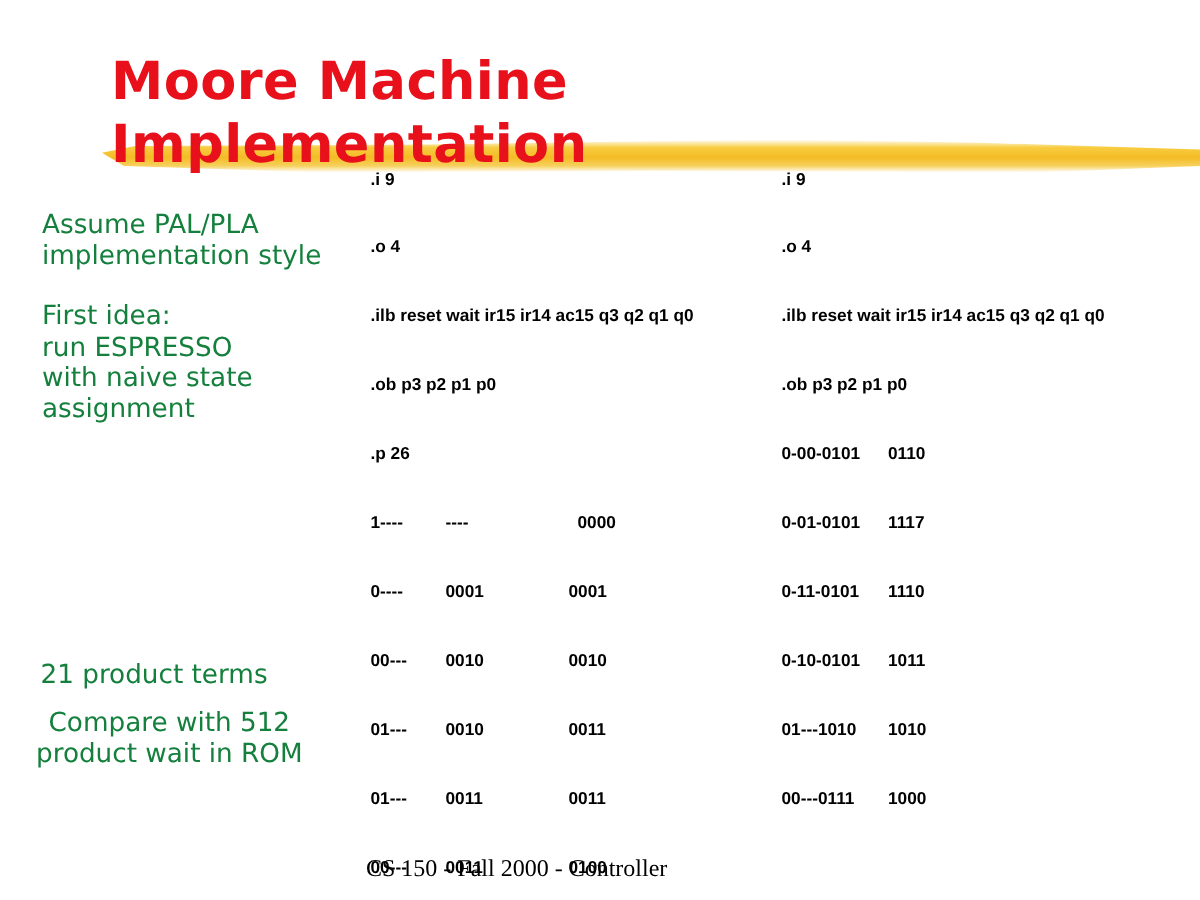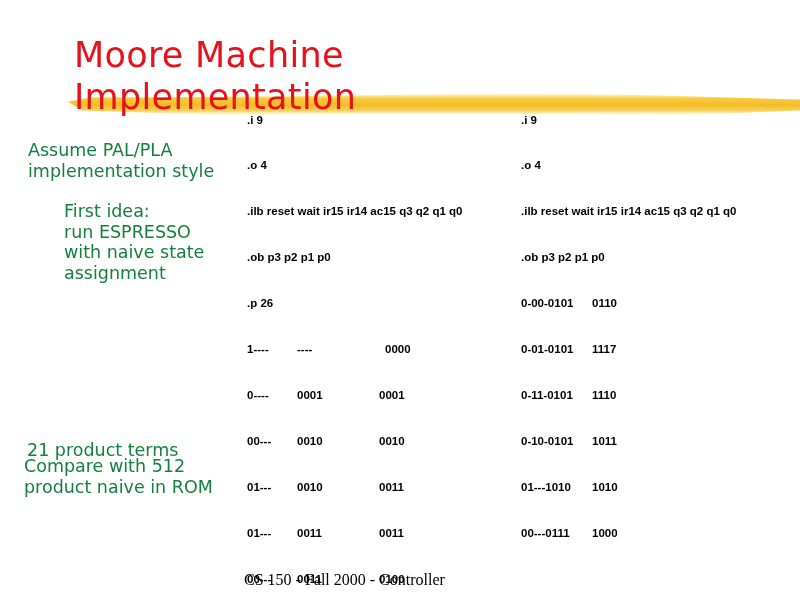--- a/index.html
+++ b/index.html
@@ -13,21 +13,21 @@
       background: linear-gradient(180deg, rgba(250,215,90,0) 0%, #f7c935 25%, #f3b81a 55%, #f7cf55 80%, rgba(250,220,110,0) 100%);
       clip-path: polygon(0% 40%, 3% 20%, 30% 15%, 62% 0%, 80% 10%, 100% 30%, 100% 80%, 85% 100%, 50% 95%, 20% 100%, 2% 80%);
       opacity: 0.95;
     }
     .title {
       position: absolute; left: 74px; top: 34px; margin: 0;
       color: #e8101a; font-size: 35px; line-height: 42px; font-weight: normal;
       font-family: "DejaVu Sans", sans-serif;
       letter-spacing: 0.3px;
     }
-    .title span { display: block; }
+    .title span { display: block; font-weight: bold; }
     .notes {
       position: absolute; left: 28px; color: #15803d; font-size: 17.5px; line-height: 20.5px;
       font-family: "DejaVu Sans", sans-serif;
     }
     .notes div { white-space: nowrap; }
     .pla {
       position: absolute; font-family: "Liberation Sans", sans-serif; font-weight: bold;
       font-size: 11.5px; line-height: 15.3px; color: #000; white-space: pre;
     }
     .pla .row { display: flex; }
@@ -51,32 +51,32 @@
 
 <h1 class="title">
   <span>Moore Machine</span>
   <span>Implementation</span>
 </h1>
 
 <div class="notes" style="top:140px;">
   <div>Assume PAL/PLA</div>
   <div>implementation style</div>
 </div>
-<div class="notes" style="top:201px;margin-left:36px;">
+<div class="notes" style="top:201px;">
   <div>First idea:</div>
   <div>run ESPRESSO</div>
   <div>with naive state</div>
   <div>assignment</div>
 </div>
 <div class="notes" style="top:440px; left:27px;">
   <div>21 product terms</div>
 </div>
-<div class="notes" style="top:456px; left:24px;">
+<div class="notes" style="top:472px; left:24px;text-align:center;">
   <div>Compare with 512</div>
-  <div>product naive in ROM</div>
+  <div>product wait in ROM</div>
 </div>
 
 <div class="pla" id="pla-left">
   <div>.i 9</div>
   <div>.o 4</div>
   <div>.ilb reset wait ir15 ir14 ac15 q3 q2 q1 q0</div>
   <div>.ob p3 p2 p1 p0</div>
   <div>.p 26</div>
   <div class="row"><span class="c1">1----</span><span class="c2" style="width:34px;padding-left:0">----</span><span class="c3" style="padding-left:6px">0000</span></div>
   <div class="row"><span class="c1">0----</span><span class="c2">0001</span><span class="c3">0001</span></div>

